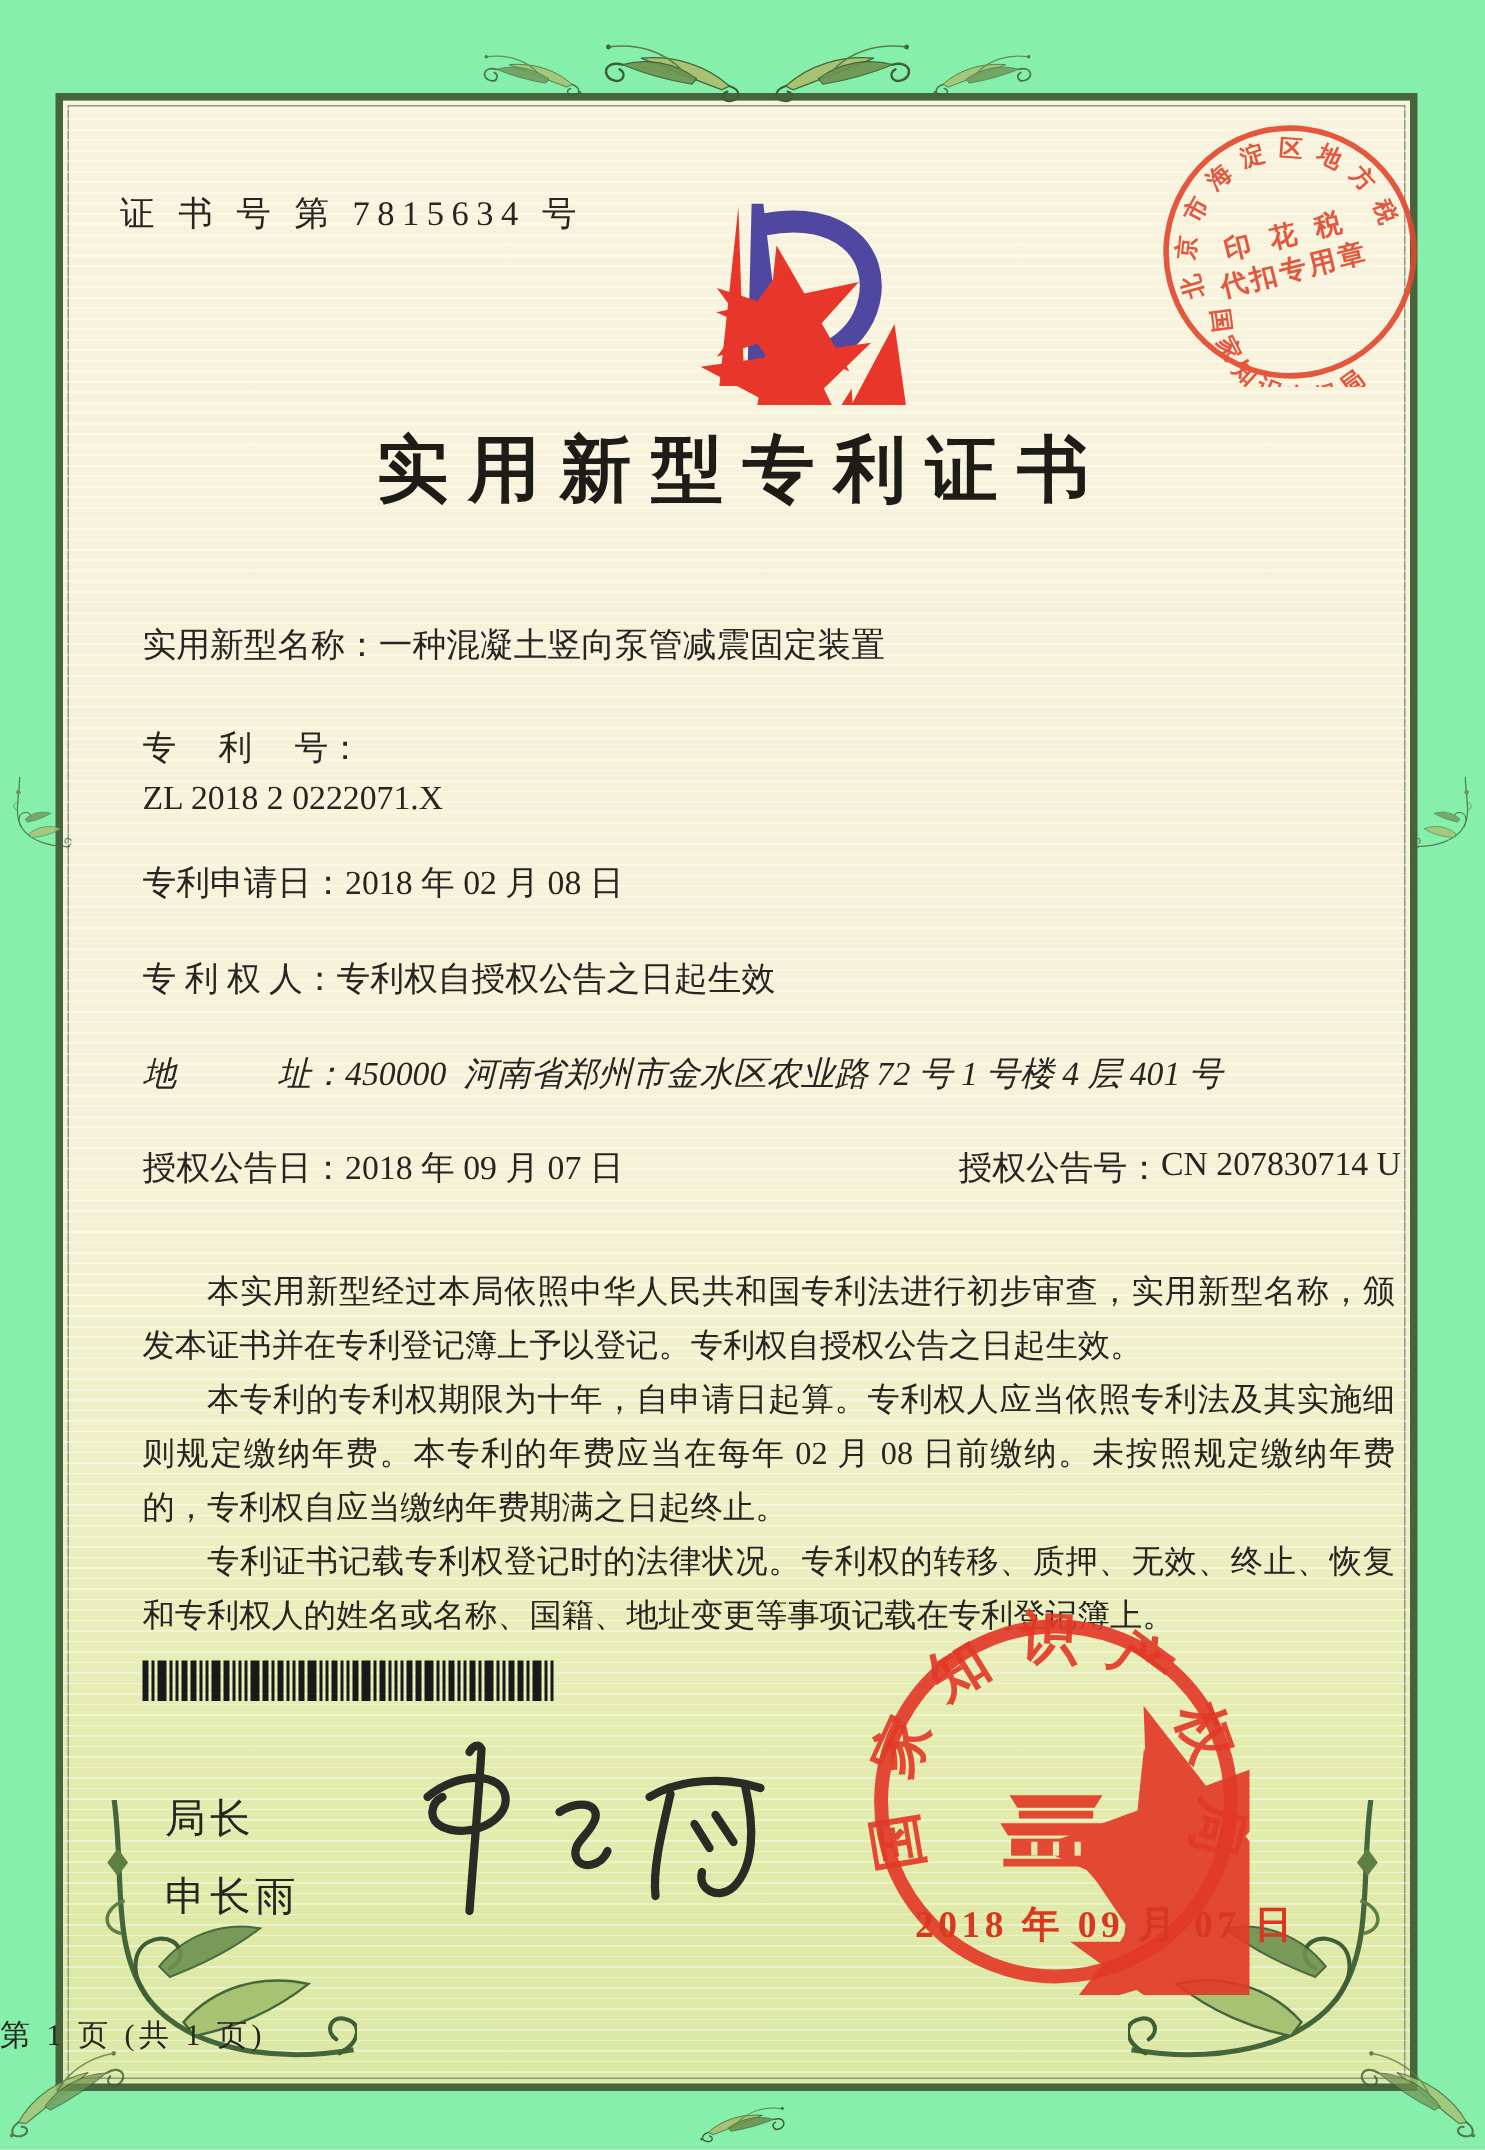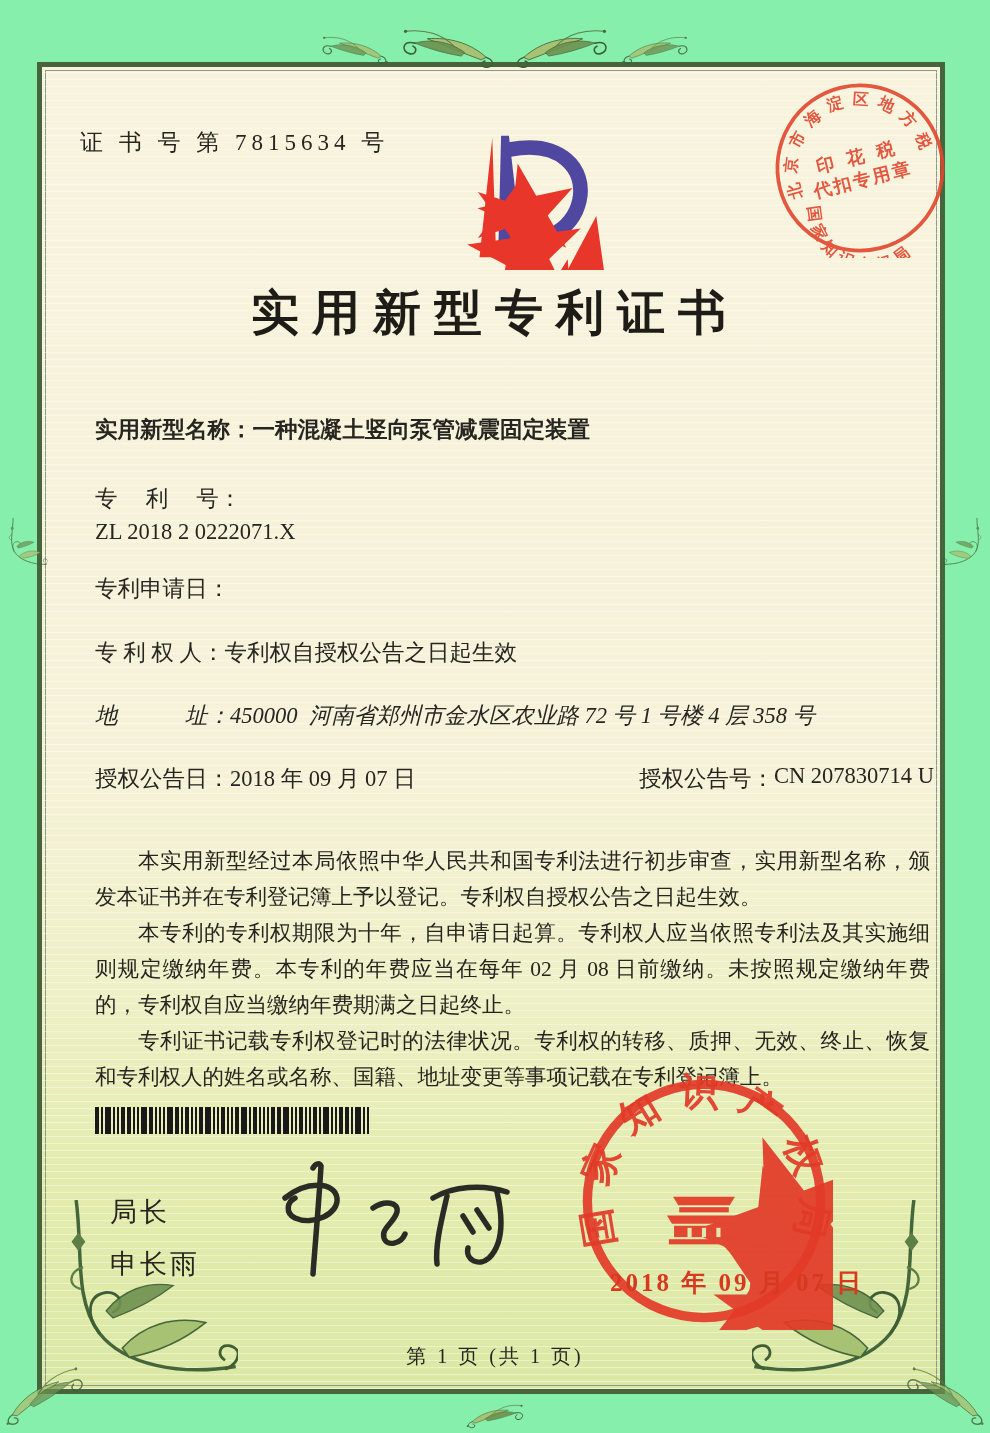--- a/index.html
+++ b/index.html
@@ -13,41 +13,41 @@
          background:repeating-linear-gradient(0deg,rgba(255,255,255,.40) 0 1px,rgba(255,255,255,0) 1px 7px);}
   
   .cert-no{position:absolute;left:80px;top:127px;font-size:23px;letter-spacing:5px;z-index:2;}
   .logo{position:absolute;left:398px;top:128px;width:214px;height:142px;z-index:2;}
   .title{position:absolute;left:0;right:0;top:281px;text-align:center;font-size:48px;font-weight:bold;
          letter-spacing:13px;z-index:2;color:#1d1c17;}
   .fields{position:absolute;left:95px;right:56px;top:413px;font-size:22.5px;z-index:2;}
   .row{display:flex;line-height:33px;}
   .lab{white-space:pre;flex:0 0 auto;}
   .val{white-space:pre-wrap;}
-  .row-name{margin-bottom:36px;font-weight:bold;}
+  .row-name{margin-bottom:36px;}
   .row-inventor{margin-bottom:4px;}
   .row-patentno{margin-bottom:24px;flex-direction:column;}
   .row-filing{margin-bottom:31px;}
   .row-patentee{margin-bottom:30px;}
   .row-address{margin-bottom:31px;font-style:italic;}
   .row-grant{display:flex;justify-content:space-between;}
   .pair{display:flex;}
   .body-text{position:absolute;left:95px;right:60px;top:843px;font-size:21.5px;line-height:36px;
          text-align:justify;z-index:2;}
   .body-text p{margin:0;text-indent:2em;}
   .barcode{position:absolute;left:95px;top:1107px;width:282px;height:27px;display:flex;z-index:2;}
   .barcode .bar{background:#191919;margin-right:2px;height:100%;}
   .director{position:absolute;left:110px;top:1186px;z-index:2;
          font-family:"Liberation Sans","DejaVu Sans",sans-serif;font-size:27px;}
   .director div{line-height:52px;letter-spacing:3px;}
   .sig{position:absolute;left:235px;top:1146px;width:300px;height:150px;z-index:2;}
   .seal{position:absolute;left:575px;top:1072px;width:258px;height:258px;z-index:3;}
   .seal-date{position:absolute;left:610px;top:1266px;font-size:25px;font-weight:600;color:#d8381f;
          letter-spacing:3px;z-index:4;}
-  .footer{position:absolute;left:0;right:0;top:1343px;text-align:center;font-size:20px;letter-spacing:3px;z-index:2;}
+  .footer{position:absolute;left:0;right:0;top:1343px;font-size:20px;letter-spacing:3px;z-index:2;}
   .tax-stamp{position:absolute;left:770px;top:78px;width:180px;height:180px;z-index:3;}
   
   .orn{position:absolute;z-index:1;pointer-events:none;}
   .orn-tc-l{left:390px;top:9px;width:118px;height:62px;transform:scaleX(-1);}
   .orn-tc-r{left:502px;top:9px;width:118px;height:62px;}
   .orn-t-ol{left:316px;top:22px;width:78px;height:44px;transform:scaleX(-1);opacity:.85;}
   .orn-t-or{left:616px;top:22px;width:78px;height:44px;opacity:.85;}
   .orn-ml{left:4px;top:508px;width:46px;height:70px;transform:rotate(8deg);opacity:.8;}
   .orn-mr{left:940px;top:508px;width:46px;height:70px;transform:scaleX(-1) rotate(8deg);opacity:.8;}
   .orn-bl{left:48px;top:1200px;width:195px;height:185px;}
@@ -147,28 +147,29 @@
     <div class="row row-name">
       <span class="lab">实用新型名称：</span>
       <span class="val">一种混凝土竖向泵管减震固定装置</span>
     </div>
     <div class="row row-patentno">
       <span class="lab">专　 利　 号：</span>
       <span class="val">ZL 2018 2 0222071.X</span>
     </div>
     <div class="row row-filing">
       <span class="lab">专利申请日：</span>
+      <span class="val">2018 年 02 月 08 日</span>
     </div>
     <div class="row row-patentee">
       <span class="lab">专 利 权 人：</span>
       <span class="val">专利权自授权公告之日起生效</span>
     </div>
     <div class="row row-address">
       <span class="lab">地　　　址：</span>
-      <span class="val">450000  河南省郑州市金水区农业路 72 号 1 号楼 4 层 358 号</span>
+      <span class="val">450000  河南省郑州市金水区农业路 72 号 1 号楼 4 层 401 号</span>
     </div>
     <div class="row-grant">
       <span class="pair">
         <span class="lab">授权公告日：</span>
         <span class="val">2018 年 09 月 07 日</span>
       </span>
       <span class="pair">
         <span class="lab">授权公告号：</span>
         <span class="val">CN 207830714 U</span>
       </span>

